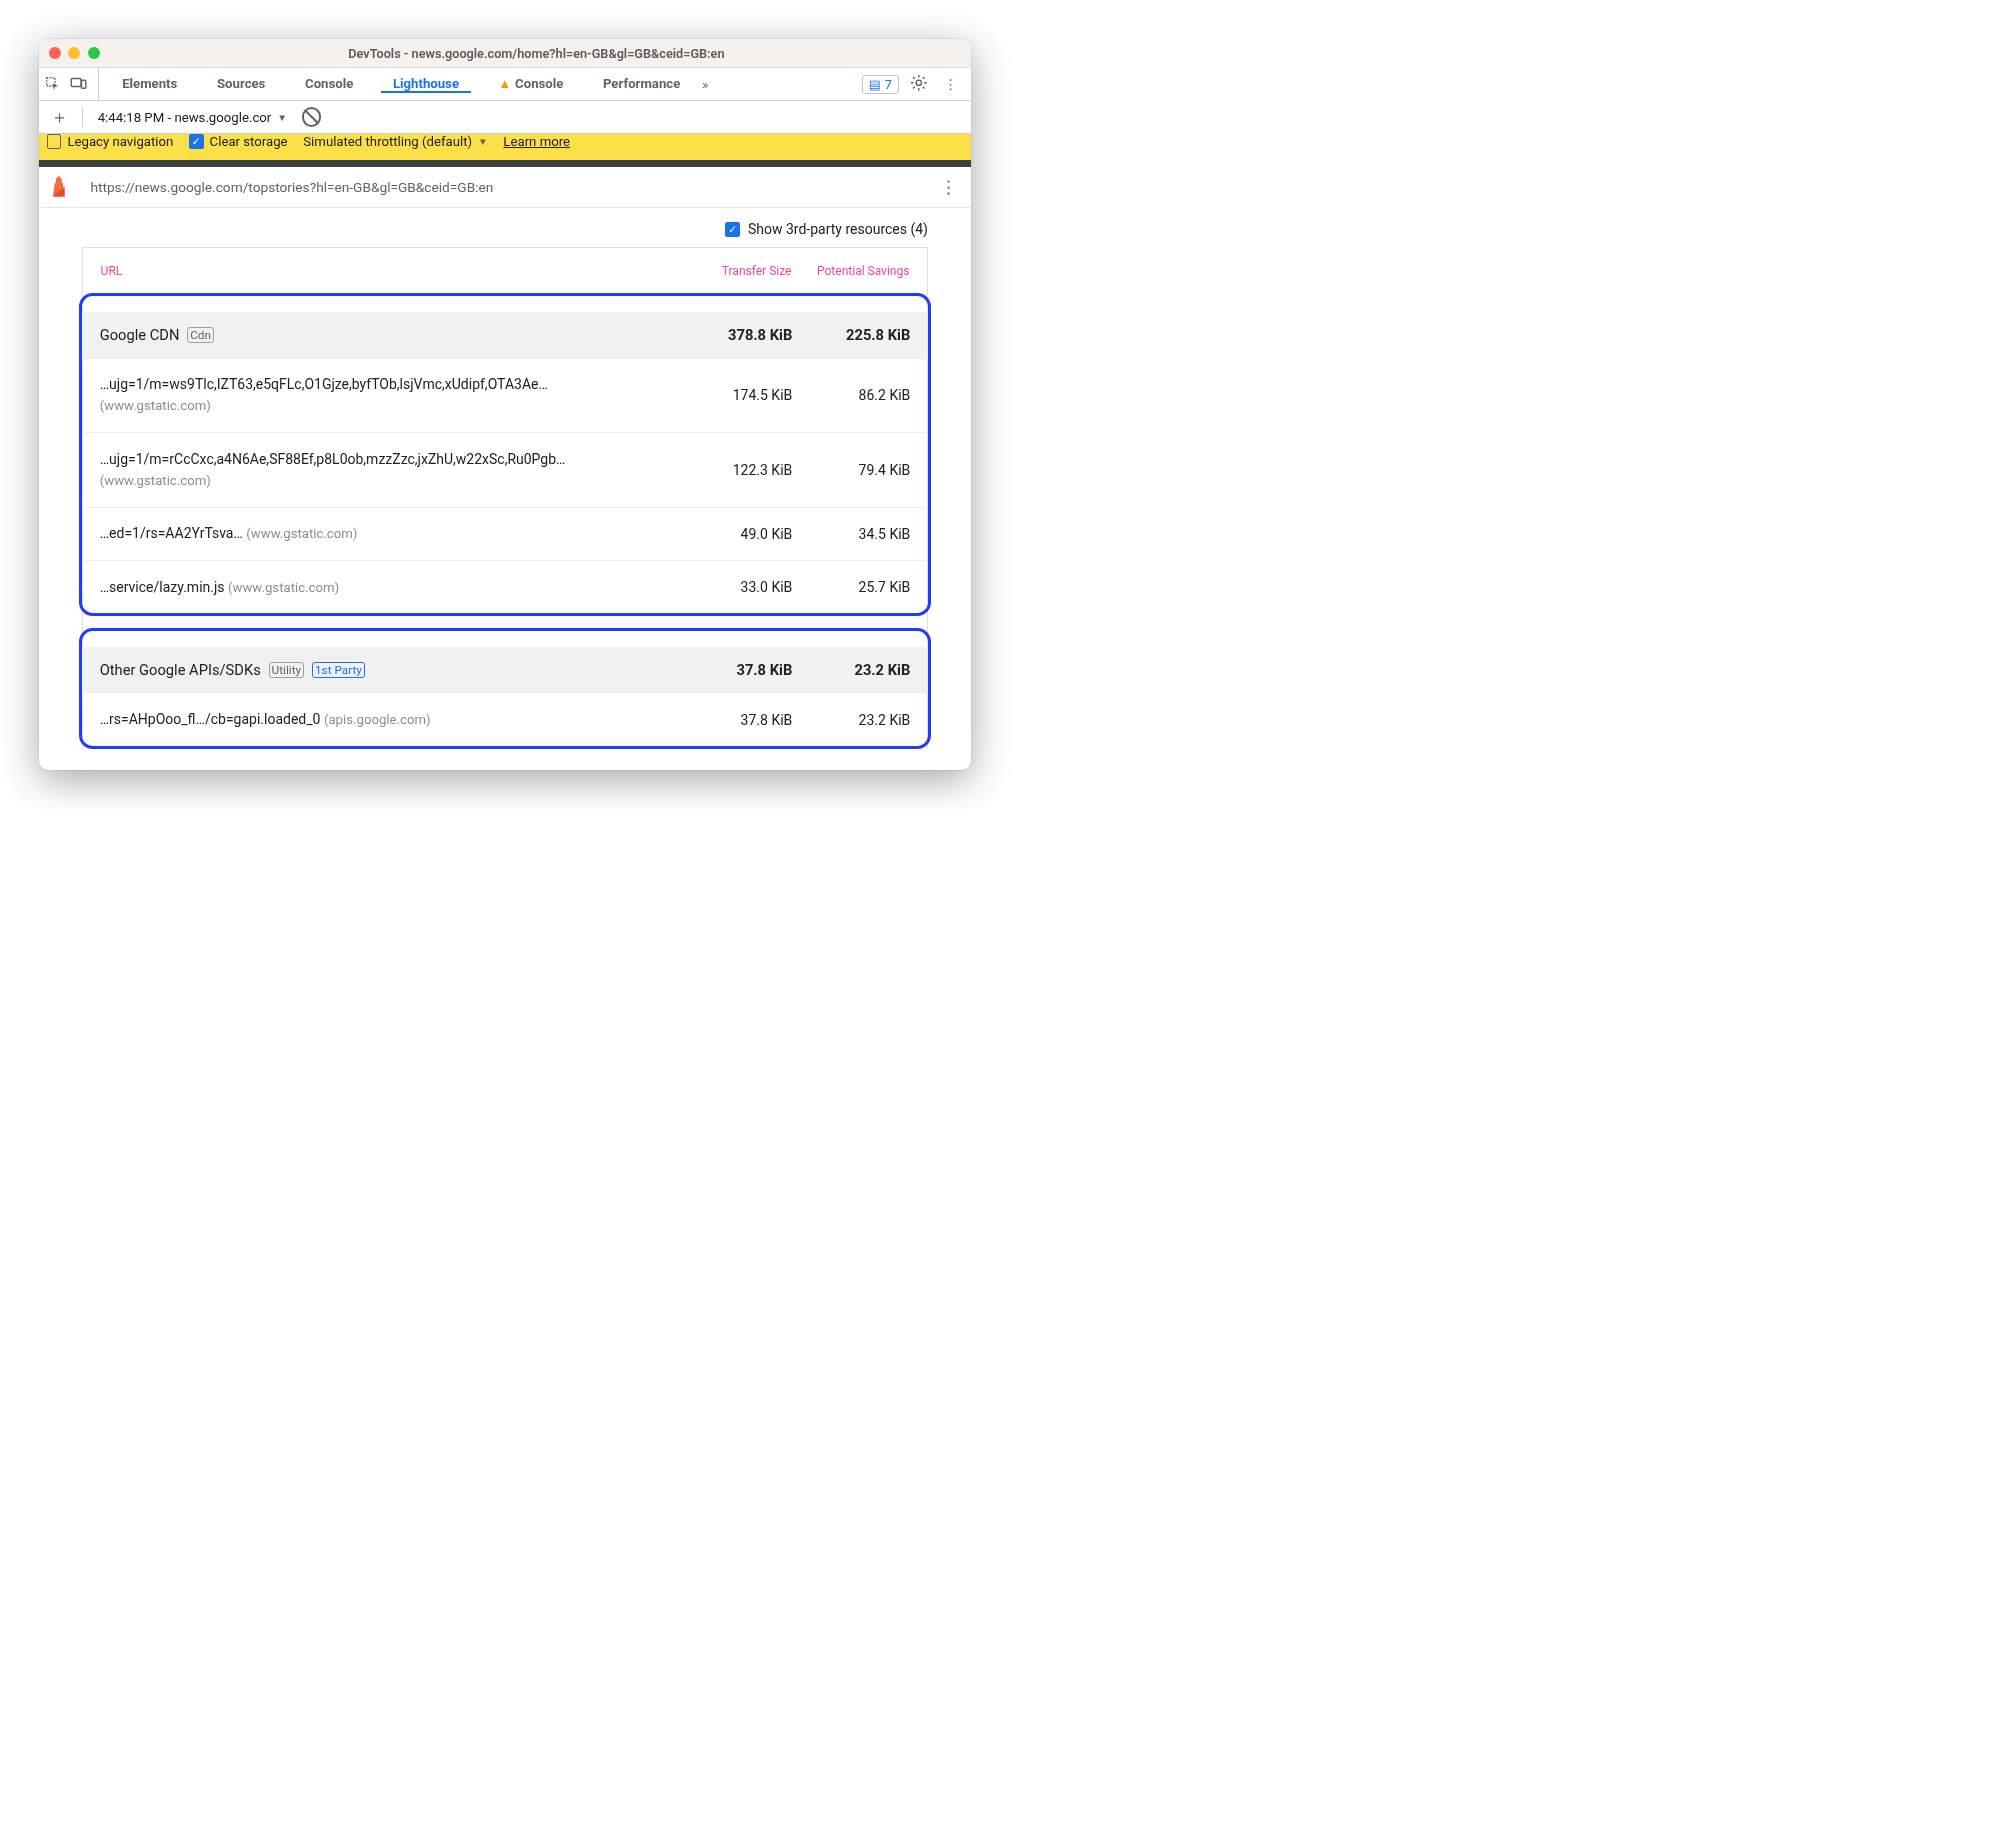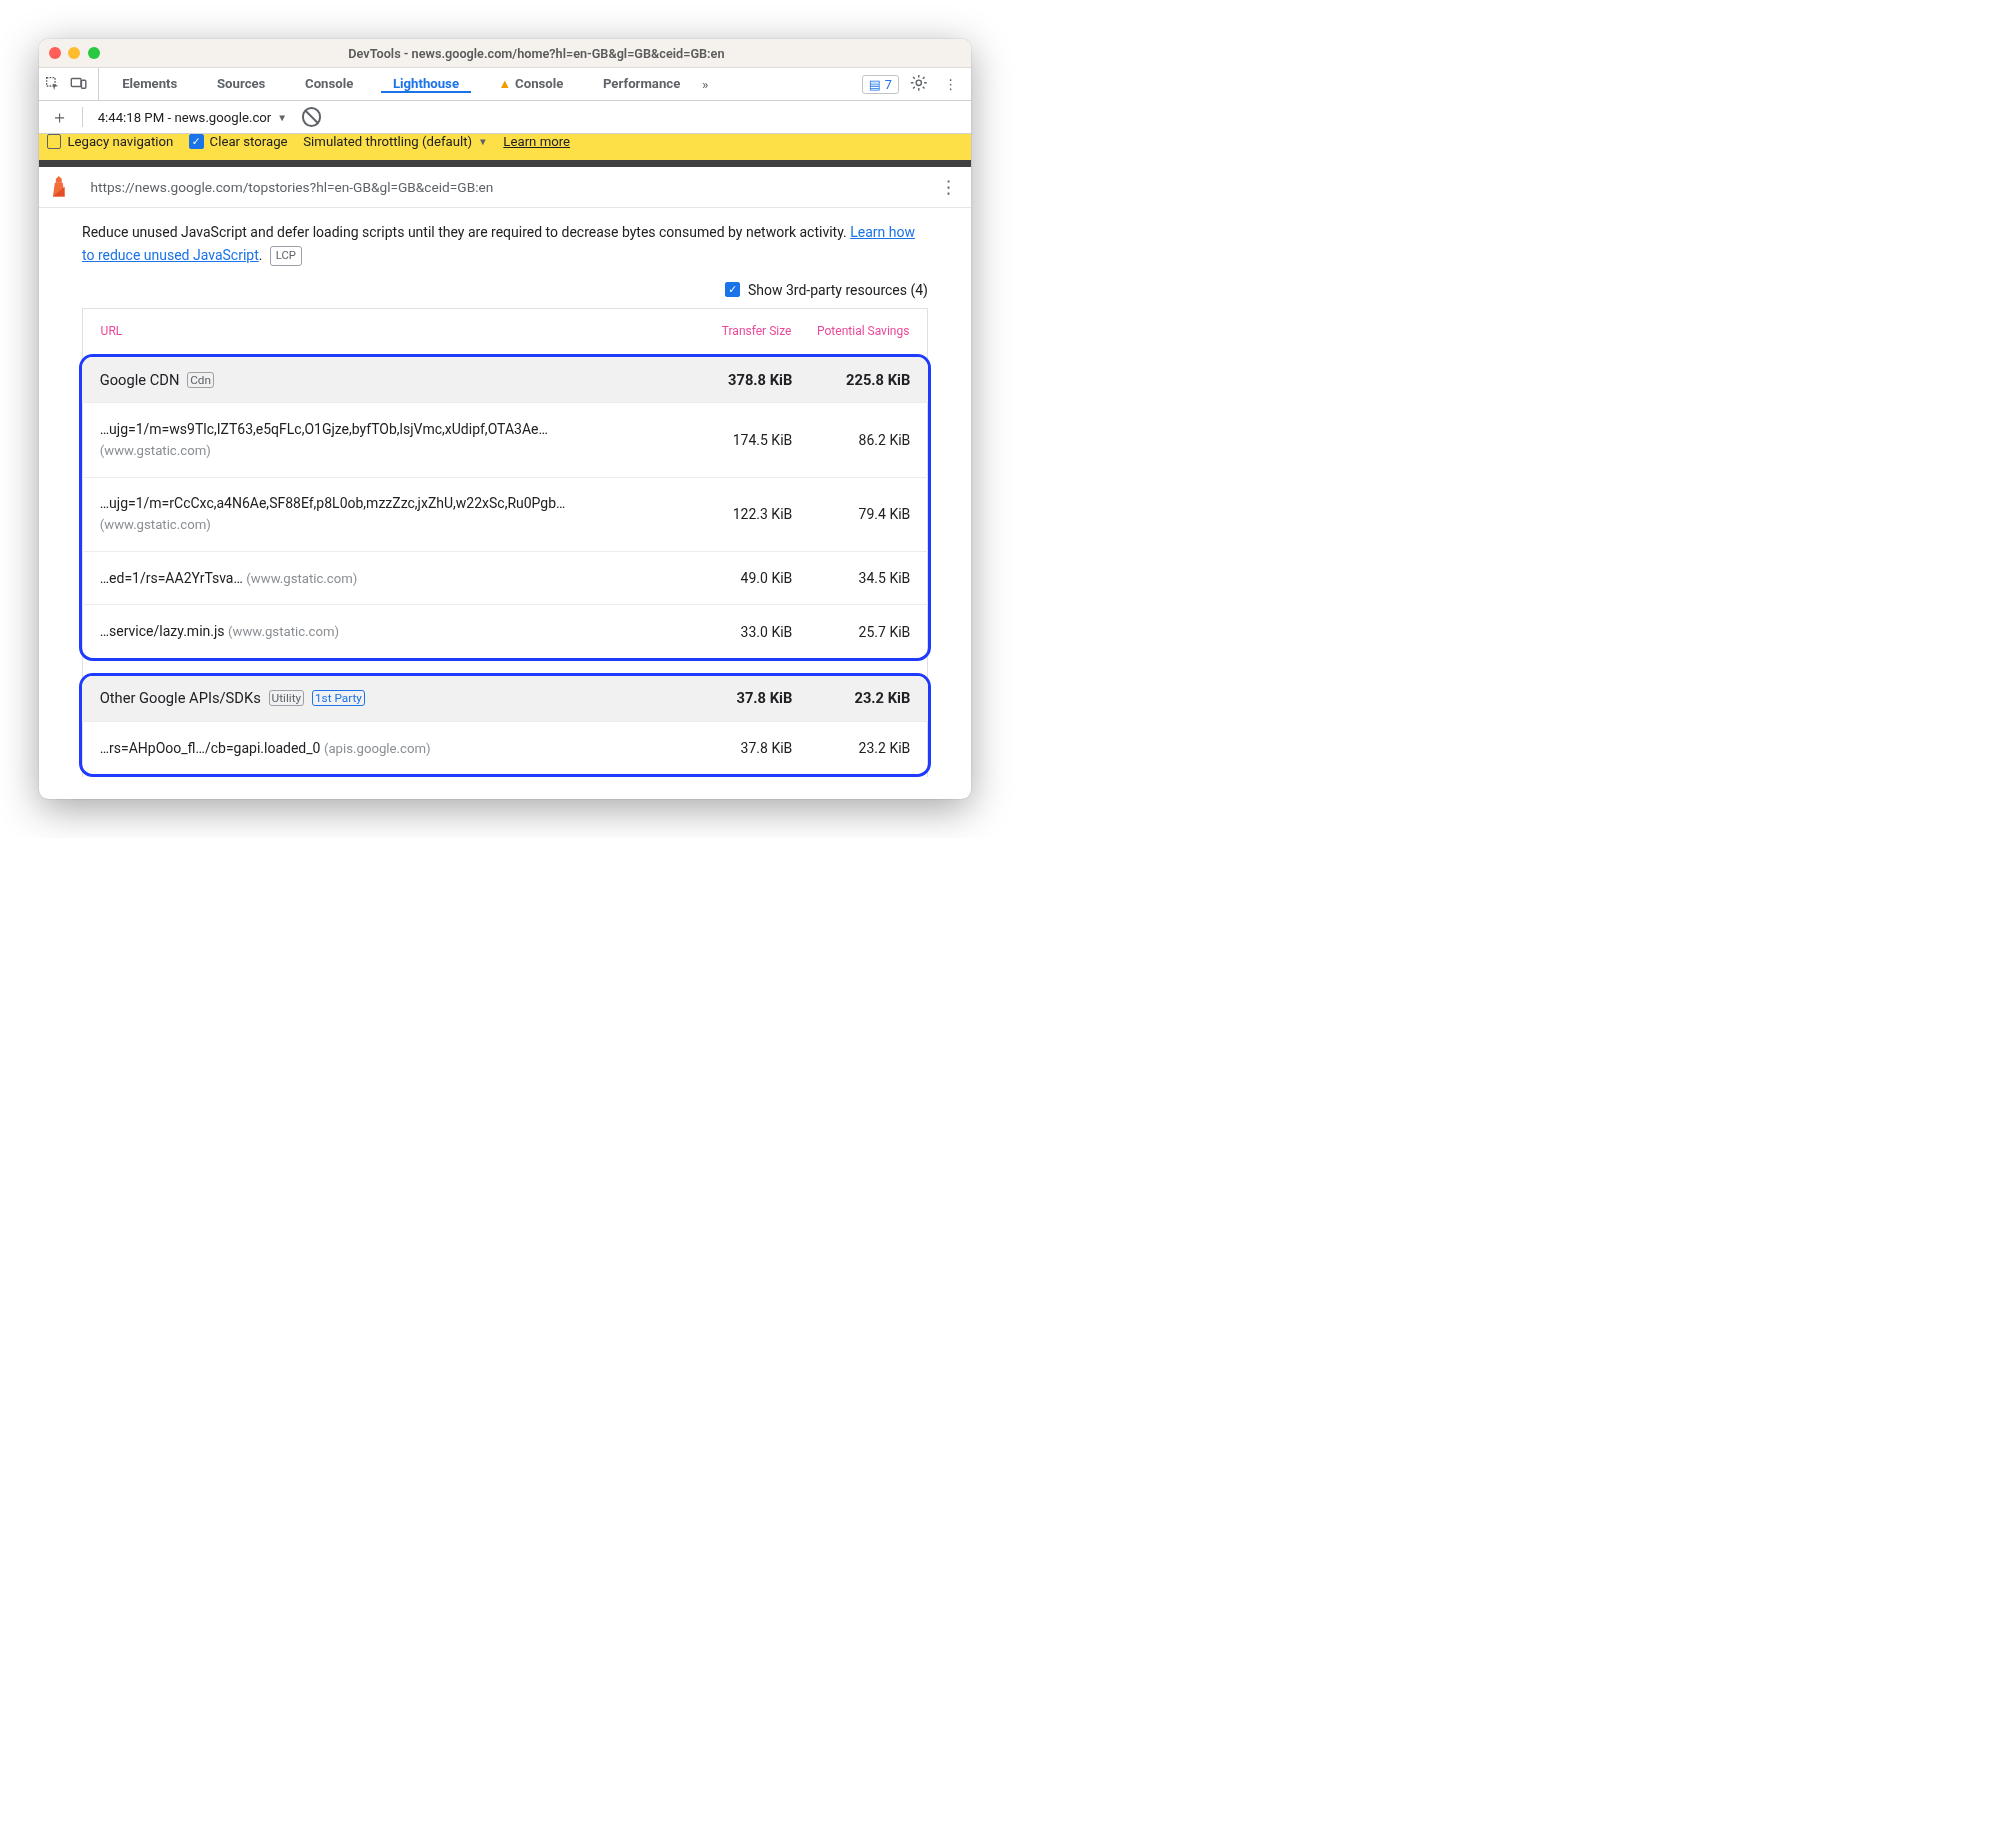--- a/index.html
+++ b/index.html
@@ -110,21 +110,21 @@
     padding:15.7px 17.6px; font-size:12px; color:#ec4899;
   }
   .th-r { text-align:right; }
   .group {
     border:3.9px solid #1f3bff; border-radius:13.7px; margin:0 -3.9px 11.8px -3.9px;
     overflow:hidden;
   }
   .group:last-child { margin-bottom:0;}
   .ghead {
     display:grid; grid-template-columns: 1fr 118px 118px;
-    padding:13.7px 17.6px; background:#f1f1f1; align-items:center;
+    padding:13.7px 17.6px; background:#f1f1f1; align-items:center;margin-top:16px;
   }
   .gname { display:flex; align-items:center; gap:7.8px; font-size:14.7px; color:#202124;}
   .pill {
     border:1px solid #9aa0a6; border-radius:2.9px; padding:0 2px; font-size:11.8px; color:#5f6368;
   }
   .pill.blue { border-color:#1a73e8; color:#1a73e8;}
   .gval { text-align:right; font-weight:700; font-size:14.7px;}
   .row {
     display:grid; grid-template-columns: 1fr 118px 118px;
     padding:15.7px 17.6px; border-top:1px solid #ececec; align-items:center;
@@ -232,24 +232,20 @@
           <rect x="7" y="4" width="6" height="4" fill="#f26b3a"></rect>
           <path d="M7 4 L10 1 L13 4 Z" fill="#f26b3a"></path>
           <path d="M4 22 L16 12 L16 22 Z" fill="#e24e27"></path>
         </svg>
     </div>
     <div class="url-text">https://news.google.com/topstories?hl=en-GB&amp;gl=GB&amp;ceid=GB:en</div>
     <div class="url-kebab">⋮</div>
   </div>
 
   <div class="content">
-    <p class="desc">
-      <span>Reduce unused JavaScript and defer loading scripts until they are required to decrease bytes consumed by network activity. </span><a>Learn how to reduce unused JavaScript</a><span>.</span>
-      <span class="tag">LCP</span>
-    </p>
 
     <div class="show3p">
       <span class="chkbox checked" id="chk-3p">✓</span>
       <span>Show 3rd-party resources (4)</span>
     </div>
 
     <div class="table-wrap">
       <div class="thead">
         <div>URL</div>
         <div class="th-r">Transfer Size</div>

